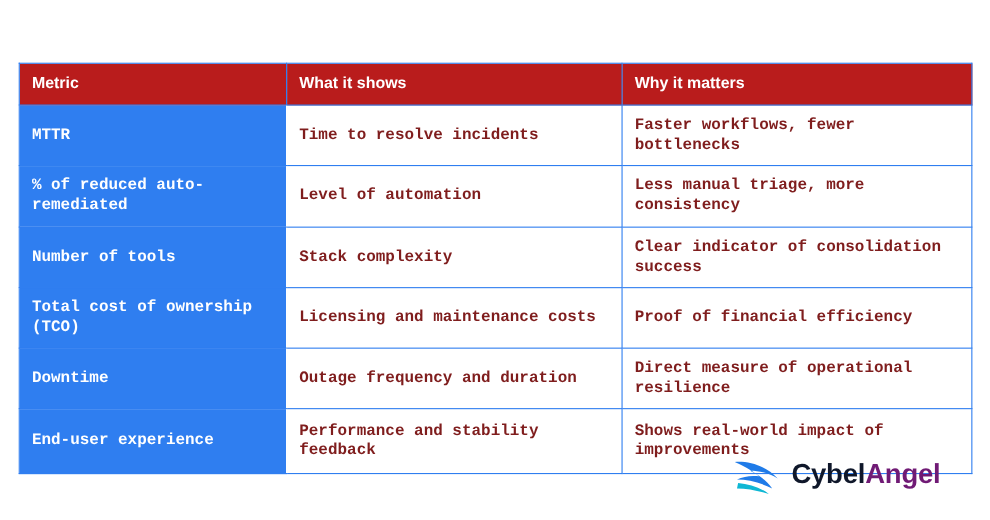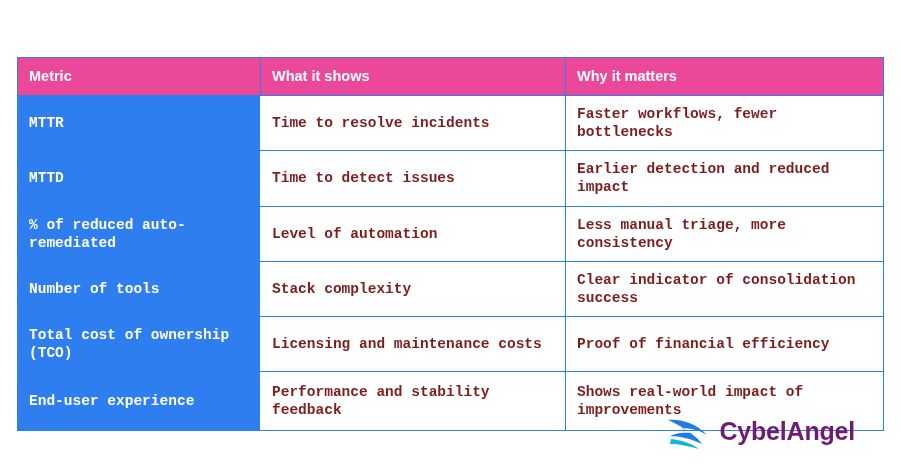--- a/index.html
+++ b/index.html
@@ -36,21 +36,21 @@
 
   table.metrics th, table.metrics td {
     border: 1px solid #2f7ef0;
     vertical-align: middle;
     padding: 9px 11px;
     font-size: 14.5px;
     font-weight: bold;
     line-height: 1.25;
   }
   table.metrics thead th {
-    background: #ec4899;
+    background: #b91c1c;
     color: #ffffff;
     height: 19px;
     text-align: left;
     border: 1px solid #2f7ef0;
   }
   table.metrics tbody td.metric {
     background: #2f7ef0;
     color: #ffffff;
     border-right: 1px solid #ffffff;
   }
@@ -79,21 +79,21 @@
     width: 44px;
     height: 40px;
     display: block;
   }
   .logo-text {
     font-size: 25px;
     font-weight: bold;
     letter-spacing: -0.2px;
     white-space: nowrap;
   }
-  .logo-text .cyan { color: #701a75; }
+  .logo-text .cyan { color: #0f172a; }
   .logo-text .dark { color: #701a75; }
 </style>
 </head>
 <body>
 
 <div class="page">
 
   <div class="table-wrap">
     <table class="metrics">
       <colgroup>
@@ -108,38 +108,38 @@
           <th>Why it matters</th>
         </tr>
       </thead>
       <tbody>
         <tr>
           <td class="metric">MTTR</td>
           <td class="desc">Time to resolve incidents</td>
           <td class="desc">Faster workflows, fewer bottlenecks</td>
         </tr>
         <tr>
-          <td class="metric">MTTD</td>
-          <td class="desc">Time to detect issues</td>
-          <td class="desc">Earlier detection and reduced impact</td>
-        </tr>
-        <tr>
           <td class="metric">% of reduced auto-remediated</td>
           <td class="desc">Level of automation</td>
           <td class="desc">Less manual triage, more consistency</td>
         </tr>
         <tr>
           <td class="metric">Number of tools</td>
           <td class="desc">Stack complexity</td>
           <td class="desc">Clear indicator of consolidation success</td>
         </tr>
         <tr>
           <td class="metric">Total cost of ownership (TCO)</td>
           <td class="desc">Licensing and maintenance costs</td>
           <td class="desc">Proof of financial efficiency</td>
+        </tr>
+        <tr>
+          <td class="metric">Downtime</td>
+          <td class="desc">Outage frequency and duration</td>
+          <td class="desc">Direct measure of operational resilience</td>
         </tr>
         <tr>
           <td class="metric">End-user experience</td>
           <td class="desc">Performance and stability feedback</td>
           <td class="desc">Shows real-world impact of improvements</td>
         </tr>
       </tbody>
     </table>
   </div>
 

